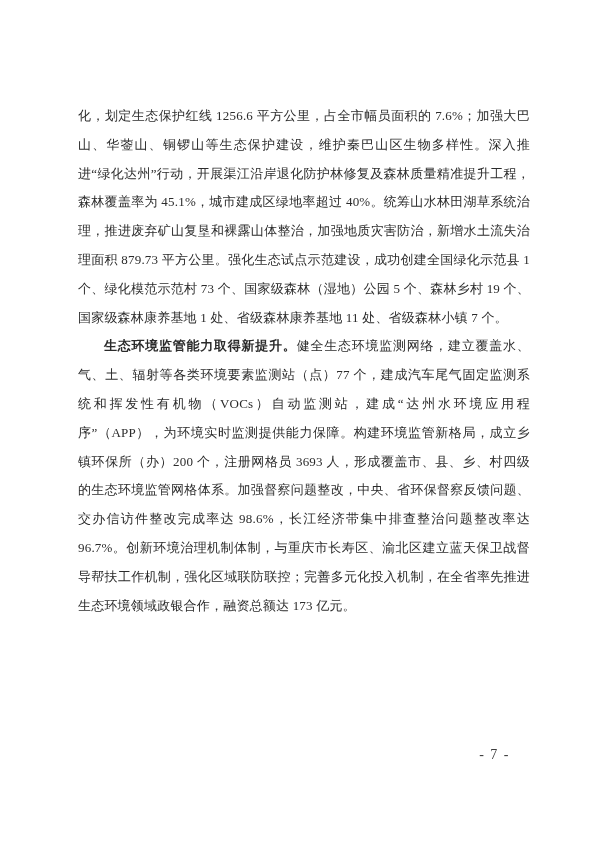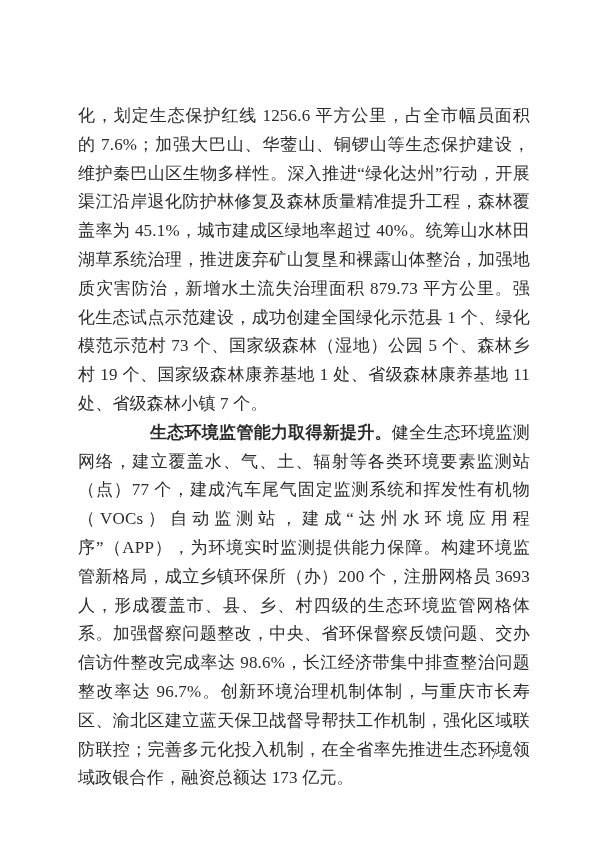--- a/index.html
+++ b/index.html
@@ -14,35 +14,34 @@
     background: #ffffff;
     overflow: hidden;
     font-family: "Liberation Serif", "DejaVu Serif", serif;
     color: #2b2b2b;
   }
   .body-text {
     position: absolute;
     left: 78px;
     top: 102px;
     width: 452px;
-    font-size: 17px;
+    font-size: 13px;
     line-height: 28.8px;
     text-align: justify;
     letter-spacing: 0.2px;
   }
   .para {
     margin: 0;
     padding: 0;
   }
   .para.indent {
     text-indent: 2em;
   }
   .lead {
     font-weight: bold;
-    margin-left: 38px;
   }
   .page-number {
     position: absolute;
     top: 747px;
     right: 90px;
     font-size: 14px;
     letter-spacing: 1.5px;
     color: #3d3d3d;
     white-space: pre;
   }

